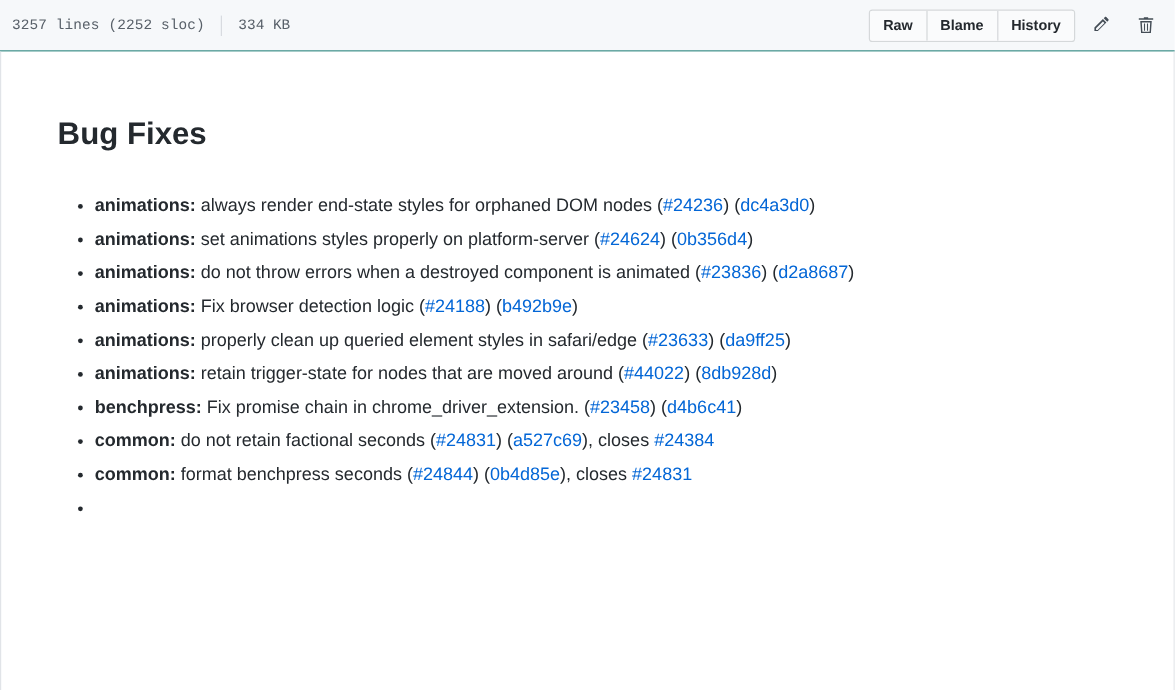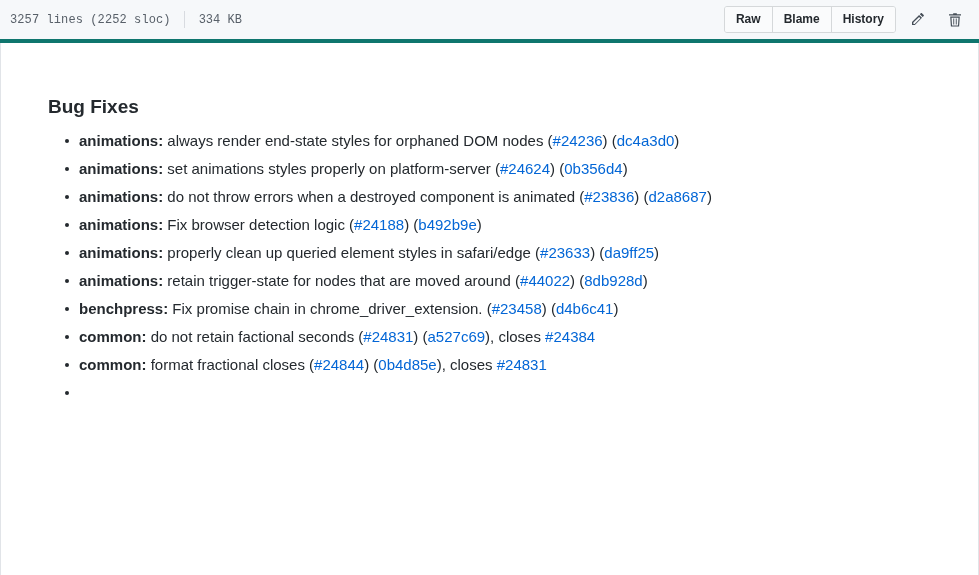--- a/index.html
+++ b/index.html
@@ -14,21 +14,21 @@
     font-family: "Liberation Sans", sans-serif;
     color: #24292e;
     -webkit-font-smoothing: antialiased;
   }
 
   
   .file-header {
     height: 43px;
     box-sizing: border-box;
     background: #f6f8fa;
-    border-bottom: 4px solid #0f766e;
+    border-bottom: 1px solid #0f766e;
     display: flex;
     align-items: center;
     padding: 0 8px 0 10px;
   }
   .file-meta {
     display: flex;
     align-items: center;
     font-family: "Liberation Mono", "DejaVu Sans Mono", monospace;
     font-size: 12px;
     color: #586069;
@@ -104,28 +104,28 @@
     color: #24292e;
     width: 890px;
   }
   h1.release-title a {
     color: #0366d6;
     text-decoration: none;
   }
 
   h2.section-title {
     margin: 22px 0 0 0;
-    font-size: 19px;
+    font-size: 26px;
     line-height: 1.25;
     font-weight: bold;
     color: #24292e;
   }
 
   ul.change-list {
-    margin: 8px 0 0 0;
+    margin: 30px 0 0 0;
     padding-left: 31px;
     list-style: none;
   }
   ul.change-list li {
     position: relative;
     font-size: 15px;
     line-height: 28px;
     color: #24292e;
     white-space: nowrap;
   }
@@ -204,21 +204,21 @@
       <li>
         <span class="scope">animations:</span><span> retain trigger-state for nodes that are moved around (</span><a href="#">#44022</a><span>) (</span><a href="#">8db928d</a><span>)</span>
       </li>
       <li>
         <span class="scope">benchpress:</span><span> Fix promise chain in chrome_driver_extension. (</span><a href="#">#23458</a><span>) (</span><a href="#">d4b6c41</a><span>)</span>
       </li>
       <li>
         <span class="scope">common:</span><span> do not retain factional seconds (</span><a href="#">#24831</a><span>) (</span><a href="#">a527c69</a><span>), closes </span><a href="#">#24384</a>
       </li>
       <li>
-        <span class="scope">common:</span><span> format fractional closes (</span><a href="#">#24844</a><span>) (</span><a href="#">0b4d85e</a><span>), closes </span><a href="#">#24831</a>
+        <span class="scope">common:</span><span> format benchpress seconds (</span><a href="#">#24844</a><span>) (</span><a href="#">0b4d85e</a><span>), closes </span><a href="#">#24831</a>
       </li>
       <li>
         
       </li>
     </ul>
 
   </div>
 </div>
 
 </body></html>

